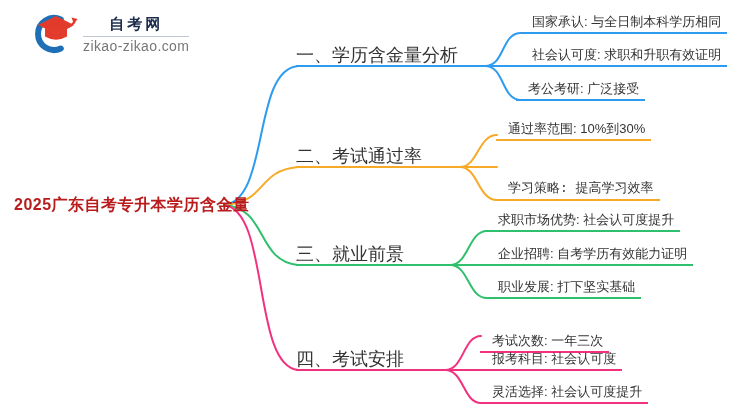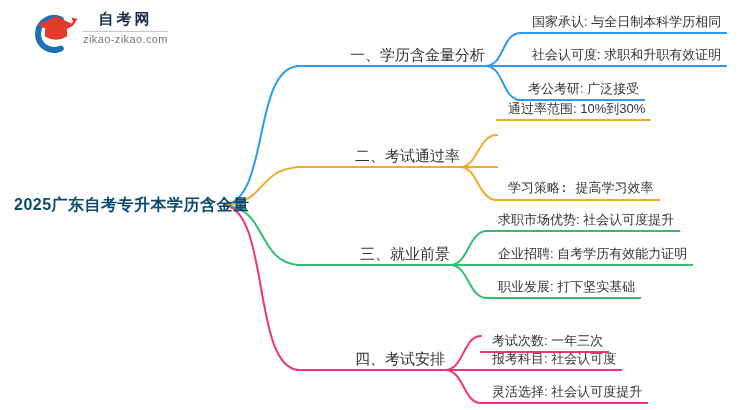--- a/index.html
+++ b/index.html
@@ -4,37 +4,37 @@
 <style>
   html,body{margin:0;padding:0;background:#fff;}
   .canvas{
     position:relative;width:750px;height:410px;background:#ffffff;
     overflow:hidden;font-family:"Liberation Sans","DejaVu Sans",sans-serif;color:#333;
   }
   svg.connectors{position:absolute;left:0;top:0;width:750px;height:410px;}
 
   .topic{
     position:absolute;left:14px;top:195px;
-    font-size:16px;font-weight:600;letter-spacing:.5px;white-space:nowrap;color:#0c4a6e;
+    font-size:16px;font-weight:600;letter-spacing:.5px;white-space:nowrap;color:#b91c1c;
   }
   .blabel{
-    position:absolute;height:20px;line-height:20px;text-align:right;
-    font-size:15px;border-bottom:2px solid #ec4899;white-space:nowrap;color:#333;
+    position:absolute;height:20px;line-height:20px;text-align:left;
+    font-size:18px;border-bottom:2px solid #ec4899;white-space:nowrap;color:#333;
   }
   .child{
     position:absolute;line-height:17px;font-size:13px;
     padding:0 6px 2px 12px;border-bottom:2px solid #701a75;white-space:nowrap;color:#333;
   }
 
-  .logo{position:absolute;left:34px;top:10px;display:flex;align-items:flex-start;gap:5px;}
+  .logo{position:absolute;left:34px;top:10px;display:flex;align-items:flex-end;gap:5px;}
   .logo-icon{display:block;}
   .logo-text{display:flex;flex-direction:column;}
   .logo-name{font-size:15px;font-weight:bold;text-align:center;letter-spacing:3px;color:#1a2b4c;}
   .logo-sep{border-top:1px solid #c2c8cf;margin:2px 0 1px;}
-  .logo-domain{font-size:11px;color:#777;letter-spacing:.4px;}
+  .logo-domain{font-size:14px;color:#777;letter-spacing:.4px;}
 </style>
 </head>
 <body>
 
 <div class="canvas">
 
   <svg class="connectors">
     <path fill="none" stroke-width="2" stroke-linecap="round" d="M224 205 C270 200 252 70 298 66 L485 66 C505 66 501 33 521 33 M485 66 L521 66 M485 66 C505 66 501 100 521 100" stroke="#2D9CF0"></path>
     <path fill="none" stroke-width="2" stroke-linecap="round" d="M224 205 C268 202 256 171 298 167 L460 167 C478 167 478 135 497 135 M460 167 L497 167 M460 167 C478 167 478 200 497 200" stroke="#F7A928"></path>
     <path fill="none" stroke-width="2" stroke-linecap="round" d="M224 205 C268 208 256 261 298 265 L450 265 C469 265 468 231 487 231 M450 265 L487 265 M450 265 C469 265 468 298 487 298" stroke="#2EC06C"></path>
@@ -60,21 +60,21 @@
 
   <div class="blabel" style="left: 296px; top: 45px; width: 189px; border-bottom-color: rgb(45, 156, 240);">一、学历含金量分析</div>
   <div class="blabel" style="left: 296px; top: 146px; width: 164px; border-bottom-color: rgb(247, 169, 40);">二、考试通过率</div>
   <div class="blabel" style="left: 296px; top: 244px; width: 154px; border-bottom-color: rgb(46, 192, 108);">三、就业前景</div>
   <div class="blabel" style="left: 296px; top: 349px; width: 149px; border-bottom-color: rgb(242, 50, 126);">四、考试安排</div>
 
   <div class="child" style="left: 520px; top: 13px; border-bottom-color: rgb(45, 156, 240);">国家承认: 与全日制本科学历相同</div>
   <div class="child" style="left: 520px; top: 46px; border-bottom-color: rgb(45, 156, 240);">社会认可度: 求职和升职有效证明</div>
   <div class="child" style="left: 516px; top: 80px; border-bottom-color: rgb(45, 156, 240);">考公考研: 广泛接受</div>
 
-  <div class="child" style="left: 496px; top: 100px; border-bottom-color: rgb(247, 169, 40);">通过率范围: 10%到30%</div>
+  <div class="child" style="left: 496px; top: 120px; border-bottom-color: rgb(247, 169, 40);">通过率范围: 10%到30%</div>
   <div class="child" style="left: 496px; top: 180px; border-bottom-color: rgb(247, 169, 40); font-family: Liberation Mono, monospace;">学习策略: 提高学习效率</div>
 
   <div class="child" style="left: 486px; top: 211px; border-bottom-color: rgb(46, 192, 108);">求职市场优势: 社会认可度提升</div>
   <div class="child" style="left: 486px; top: 245px; border-bottom-color: rgb(46, 192, 108);">企业招聘: 自考学历有效能力证明</div>
   <div class="child" style="left: 486px; top: 278px; border-bottom-color: rgb(46, 192, 108);">职业发展: 打下坚实基础</div>
 
   <div class="child" style="left: 480px; top: 332px; border-bottom-color: rgb(242, 50, 126);">考试次数: 一年三次</div>
   <div class="child" style="left: 480px; top: 350px; border-bottom-color: rgb(242, 50, 126);">报考科目: 社会认可度</div>
   <div class="child" style="left: 480px; top: 383px; border-bottom-color: rgb(242, 50, 126);">灵活选择: 社会认可度提升</div>
 

